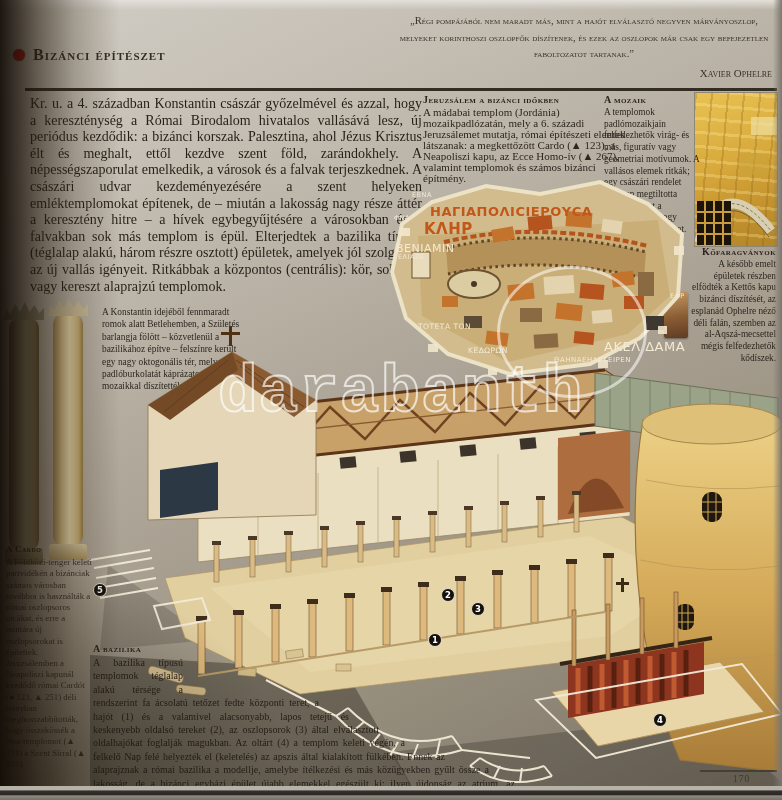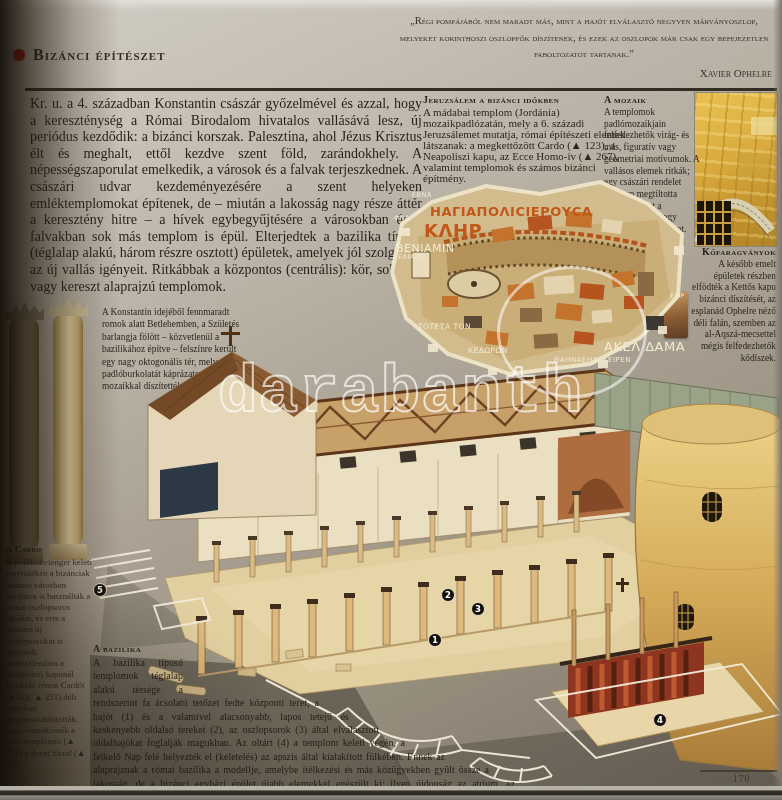--- a/index.html
+++ b/index.html
@@ -176,21 +176,21 @@
         <rect x="12" y="52" width="10" height="8"></rect>
           <rect x="286" y="70" width="10" height="9"></rect>
         <rect x="270" y="150" width="9" height="8"></rect>
           <rect x="40" y="168" width="10" height="8"></rect>
         <rect x="210" y="184" width="10" height="8"></rect>
           <rect x="100" y="192" width="9" height="7"></rect>
       </g>
     </svg>
     <span class="glabel" style="left:24px;top:15px">ΕΒΝΑ</span>
     <span class="glabel or" style="left:42px;top:28px;font-size:13px">ΗΑΓΙΑΠΟΛΙCΙΕΡΟΥCΑ</span>
-    <span class="glabel or" style="left:36px;top:44px;font-size:18px">ΚΛΗΡ</span>
+    <span class="glabel or" style="left:36px;top:44px;font-size:15px">ΚΛΗΡ</span>
     <span class="glabel" style="left:6px;top:38px">ΦΝΑ</span>
     <span class="glabel" style="left:8px;top:66px;font-size:11px">ΒΕΝΙΑΜΙΝ</span>
     <span class="glabel" style="left:10px;top:77px">ΕΛΙΑΖΕ</span>
     <span class="glabel" style="left:30px;top:146px;font-size:7.5px">ΤΟΤΕΤΑ ΤΟΝ</span>
     <span class="glabel" style="left:80px;top:170px;font-size:7.5px">ΚΕΔΩΡΩΝ</span>
     <span class="glabel" style="left:216px;top:163px;font-size:13px">ΑΚΕΛ ΔΑΜΑ</span>
     <span class="glabel" style="left:166px;top:180px;font-size:7px">ΘΑΗΝΑΕΗΛΕΚΕΙΡΕΝ</span>
     <span class="glabel" style="left:282px;top:116px">ΕΦΡ</span>
   </div>
 

